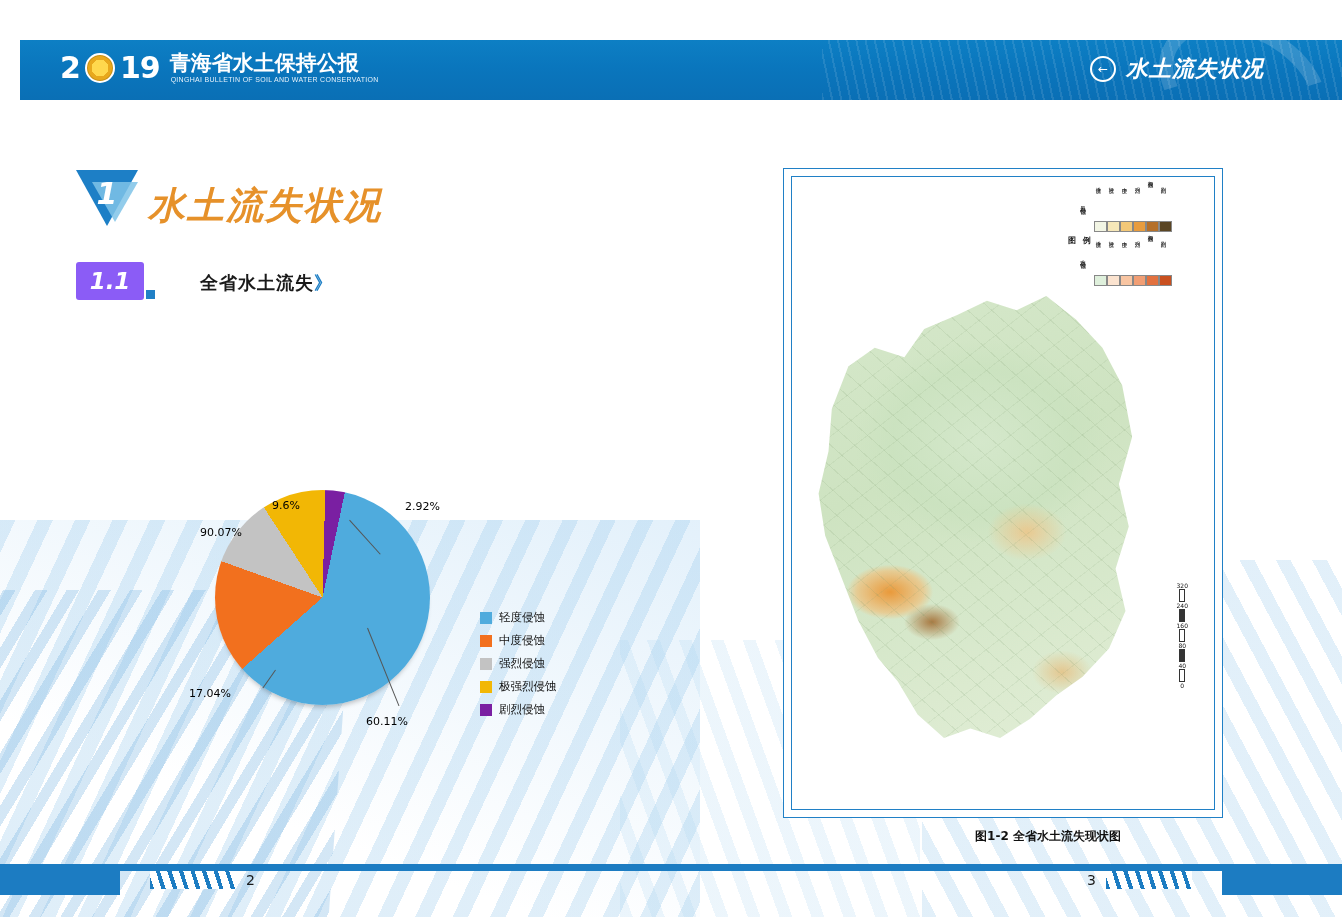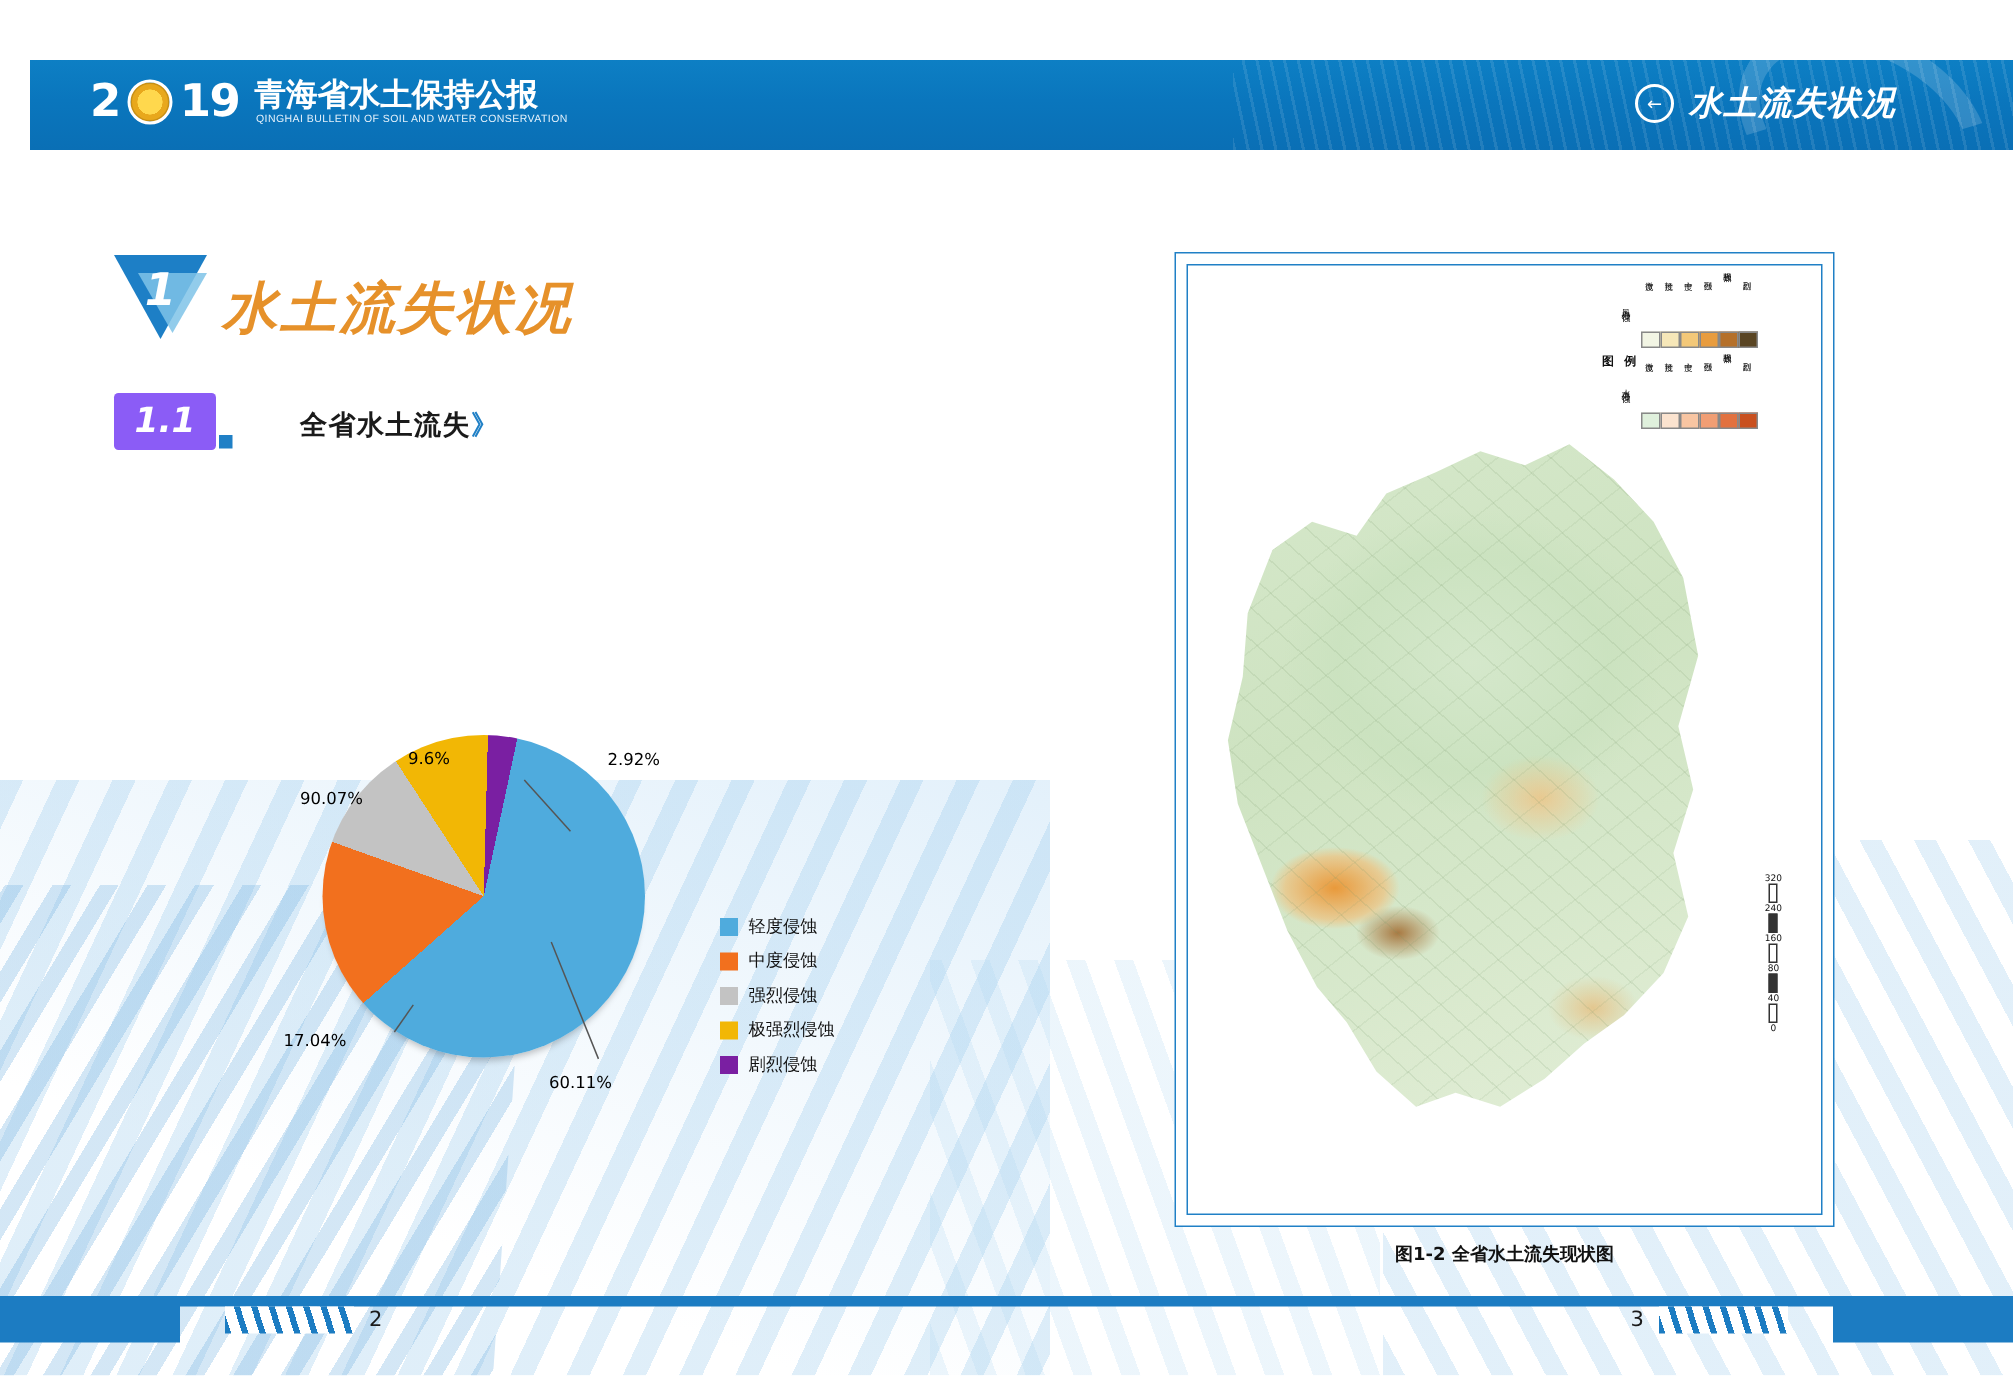--- a/index.html
+++ b/index.html
@@ -207,21 +207,21 @@
   .leg-cell{width:13px;height:11px;border:.4px solid #888;box-sizing:border-box;}
   .leg-tick{
     position:absolute;font-size:5.5px;writing-mode:vertical-rl;letter-spacing:.5px;
   }
   .leg-name{position:absolute;font-size:6px;writing-mode:vertical-rl;letter-spacing:1px;}
   .scalebar{
     position:absolute;right:26px;top:405px;font-family:"DejaVu Sans", sans-serif;font-size:6px;color:#111;
   }
   .sb-seg{width:6px;height:13px;border:.4px solid #333;box-sizing:border-box;}
   .fig-cap-right{
-    position:absolute;left:783px;top:828px;width:440px;text-align:center;
+    position:absolute;left:828px;top:828px;width:440px;text-align:center;
     font-family:"DejaVu Sans", sans-serif;font-weight:bold;font-size:12px;color:#111;
   }
 
   
   .footer-bar{
     position:absolute;left:0;bottom:46px;width:1342px;height:7px;background:#1c7cc2;
   }
   .foot-left{
     position:absolute;left:150px;bottom:28px;display:flex;align-items:center;gap:10px;
   }

